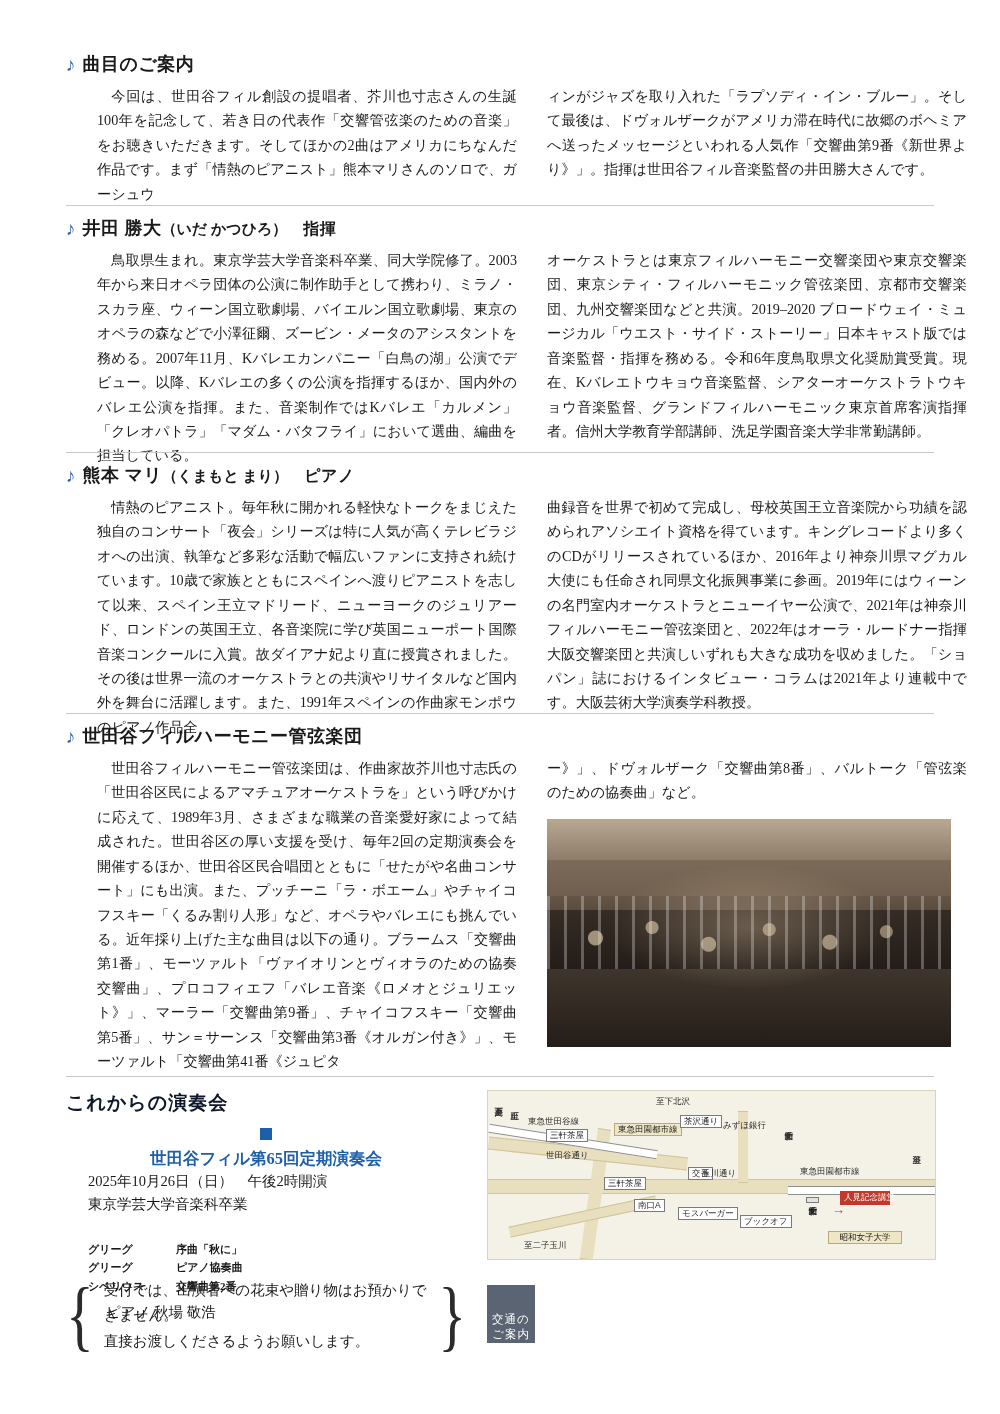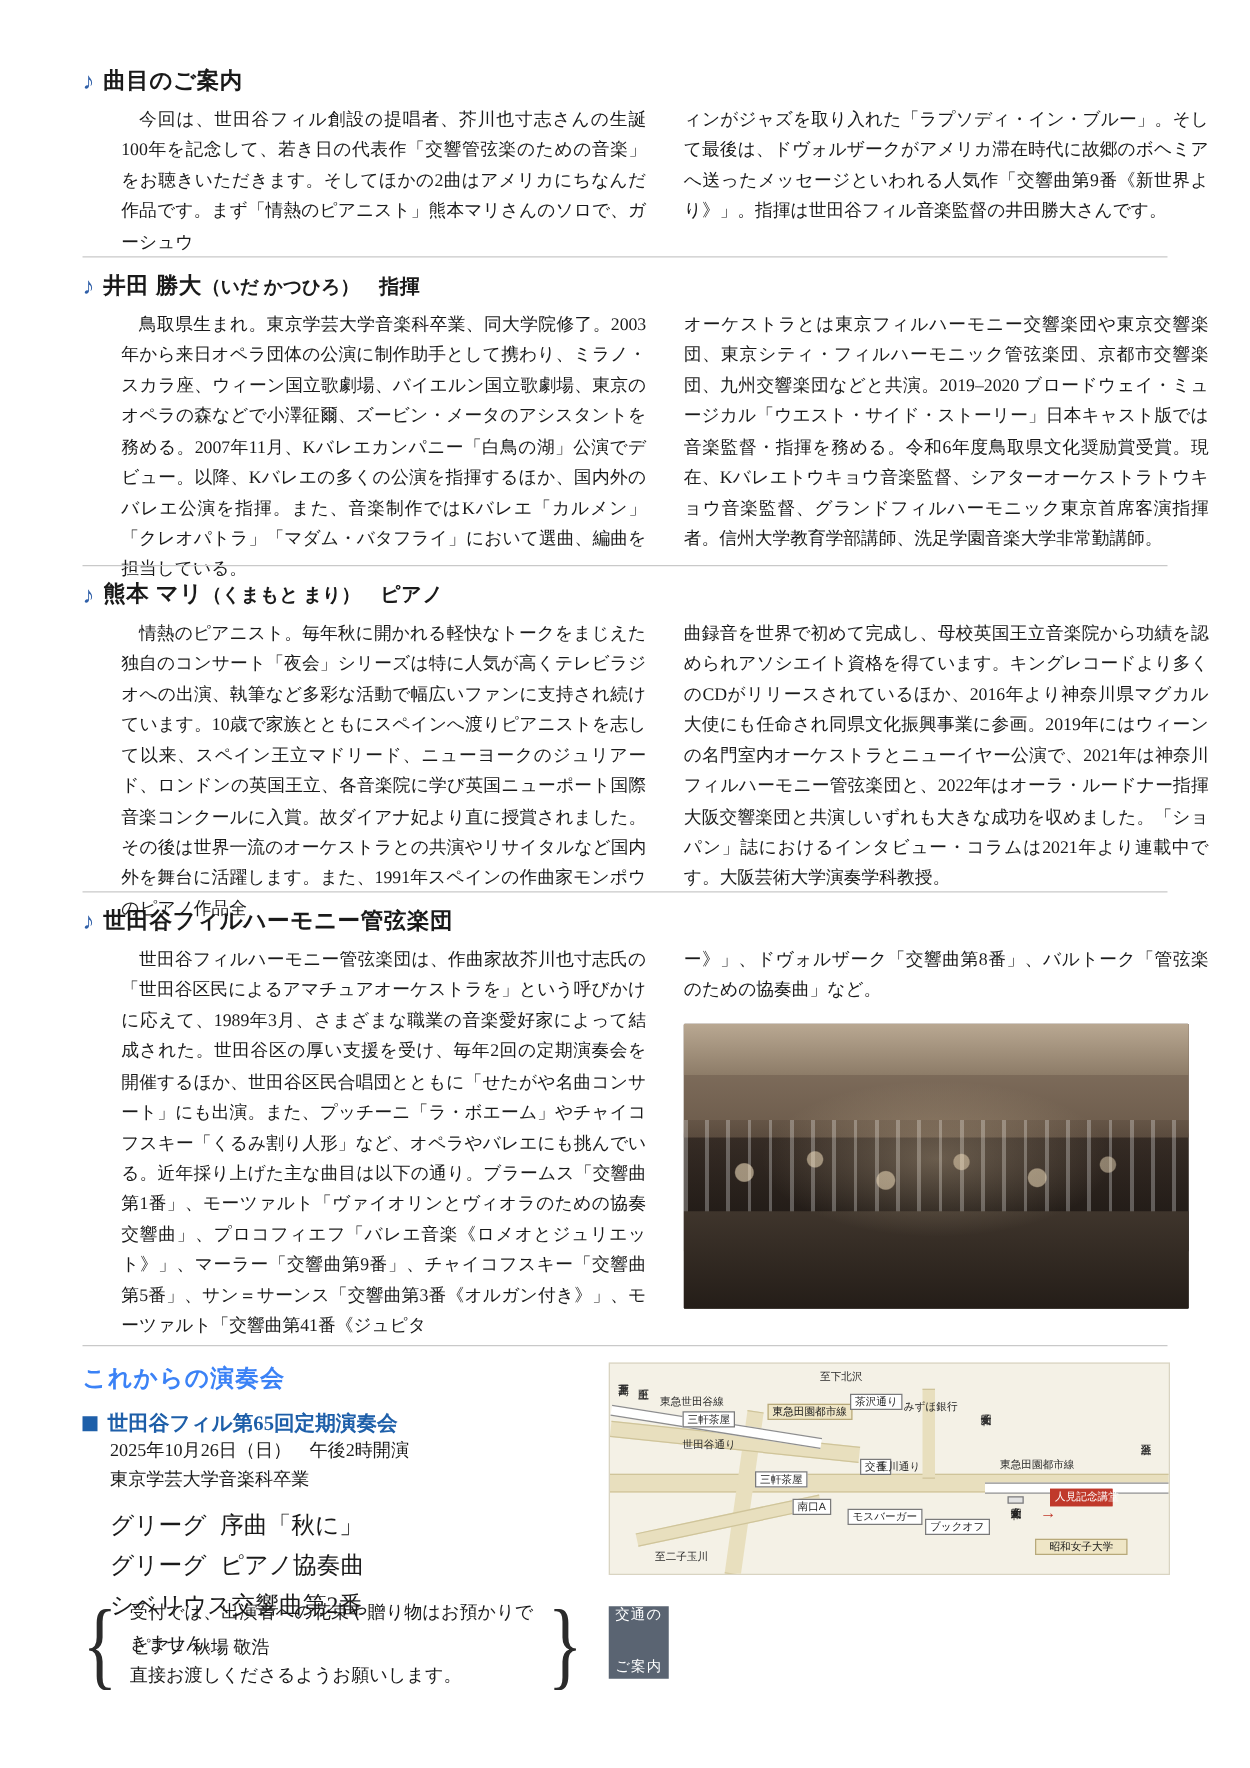--- a/index.html
+++ b/index.html
@@ -112,51 +112,52 @@
       linear-gradient(rgba(60,48,40,.2), rgba(20,16,13,.75));
   }
   .photo .glow {
     position:absolute; left:50%; top:20%; width:70%; height:55%;
     transform: translateX(-50%);
     background: radial-gradient(ellipse at center, rgba(255,230,190,.28), rgba(0,0,0,0) 70%);
   }
 
   
   .blue-title {
-    color: #3b82f6;
+    color: #0f172a;
     font-size: 19px;
     font-weight: bold;
     letter-spacing: 1px;
   }
   .sq-title {
     display: flex;
     align-items: center;
     gap: 8px;
     margin-top: 12px;
     color: #1e5fa9;
     font-size: 16.5px;
     font-weight: bold;
+    flex-direction: column;
   }
   .sq {
     width: 12px;
     height: 12px;
     background: #1e5fa9;
     display: inline-block;
   }
   .info-line {
     font-size: 14.5px;
     line-height: 1.62;
     margin-left: 22px;
   }
   .prog {
     margin-left: 22px;
-    margin-top: 8px;
-    font-size: 19px;
+    margin-top: 23px;
+    font-size: 11px;
     line-height: 1.68;
-    font-weight: normal;
+    font-weight: bold;
   }
   .prog .w {
     display: inline-block;
     min-width: 88px;
   }
   .staff {
     margin-left: 40px;
     margin-top: 6px;
     font-size: 14.5px;
     line-height: 1.62;
@@ -271,23 +272,22 @@
     width: 48px;
     height: 58px;
     background: #5a6472;
     color: #fff;
     font-family: "Liberation Sans", sans-serif;
     font-size: 11.5px;
     line-height: 1.35;
     display: flex;
     flex-direction: column;
     align-items: center;
-    justify-content: space-between;
+    justify-content: flex-end;
     letter-spacing: 1px;
-    gap: 12px;
   }
   .access-list {
     position: absolute;
     left: 549px;
     top: 1280px;
     width: 390px;
     font-size: 14px;
     line-height: 1.72;
   }
   .access-list .dot {

